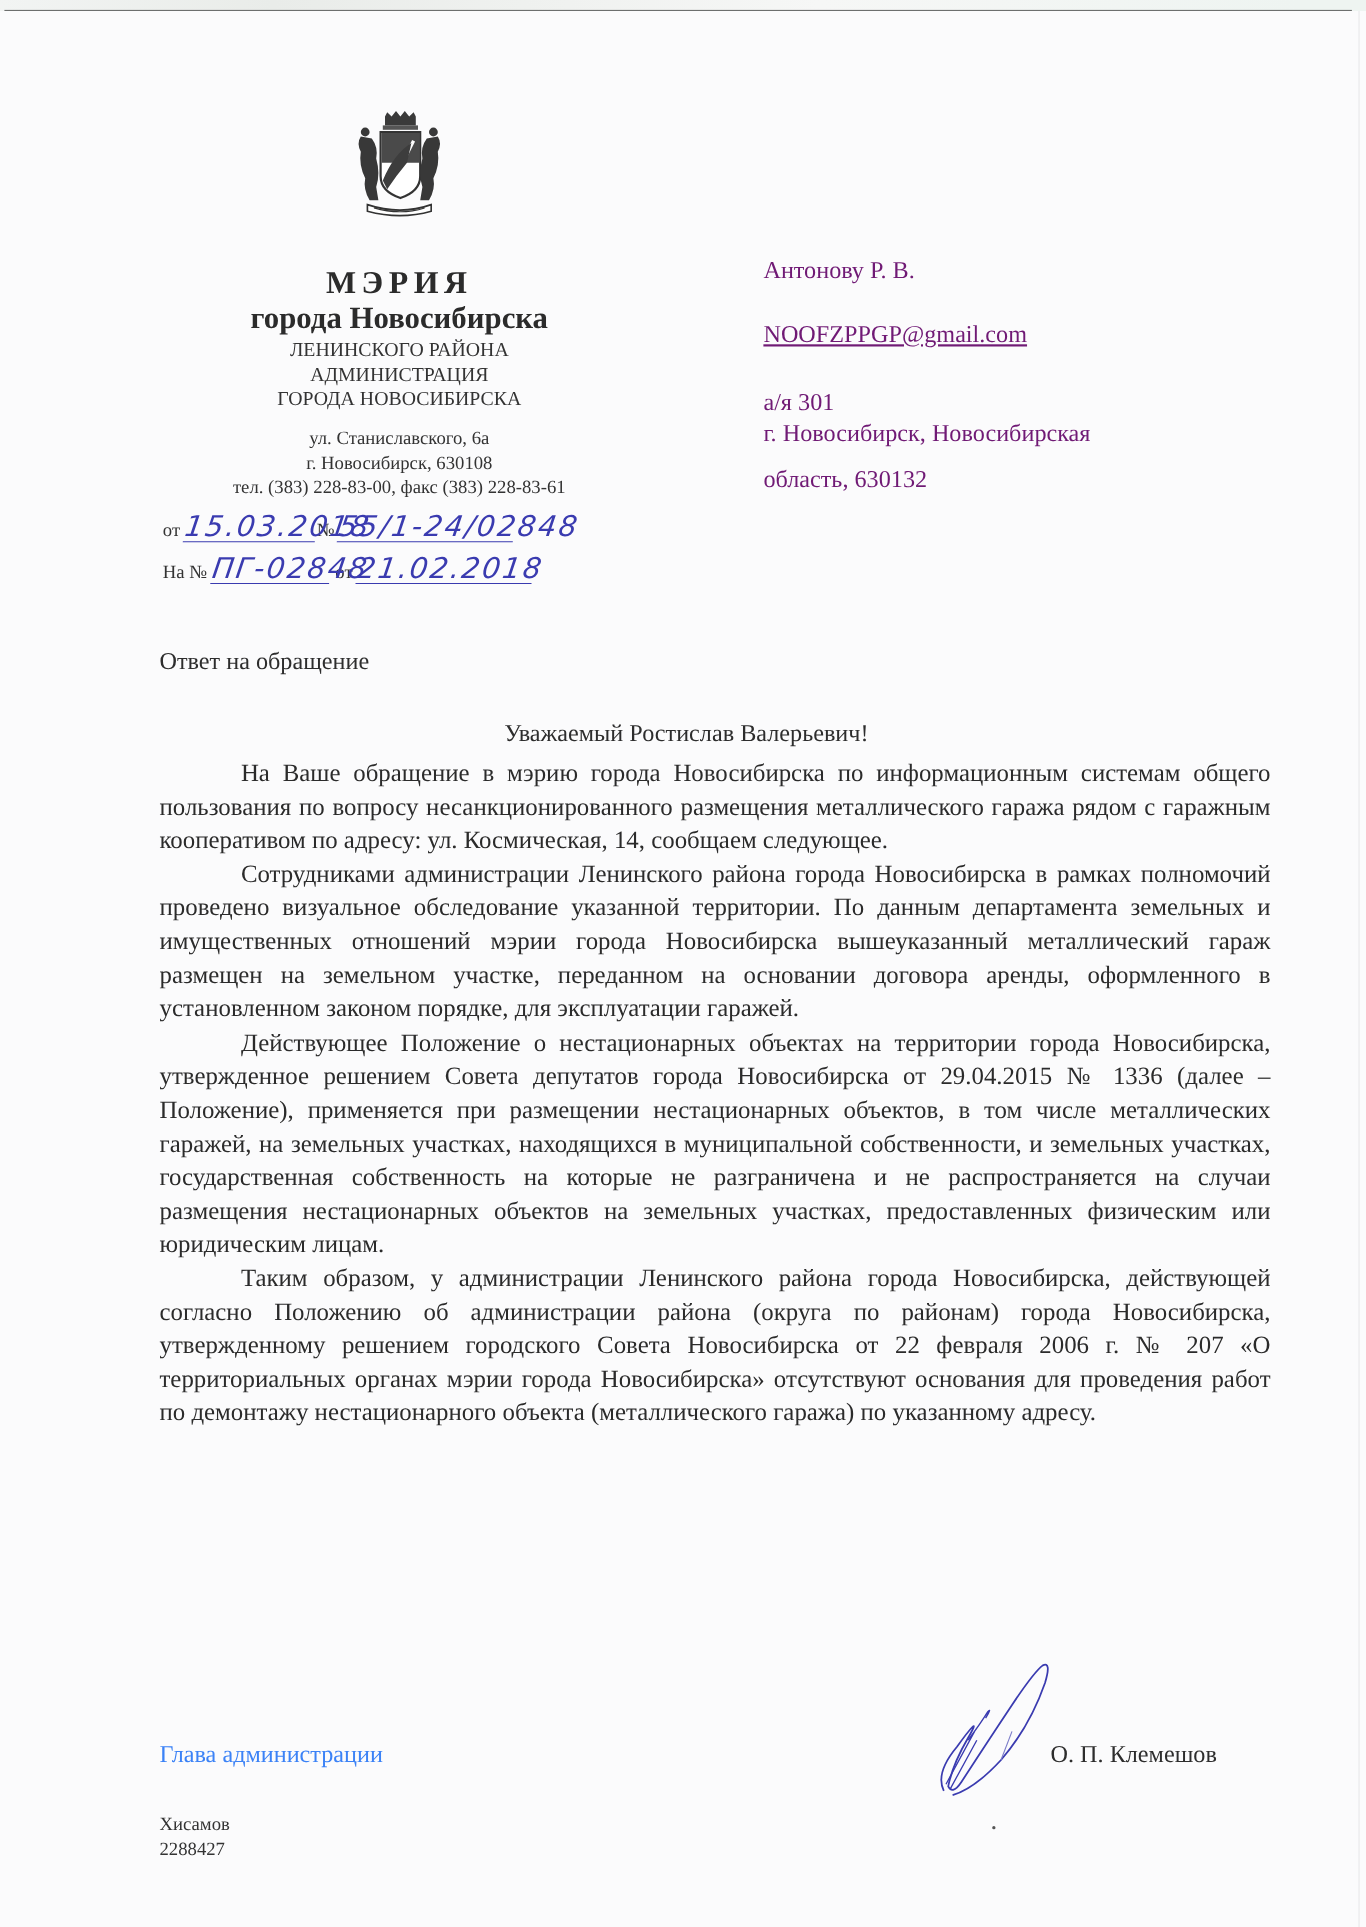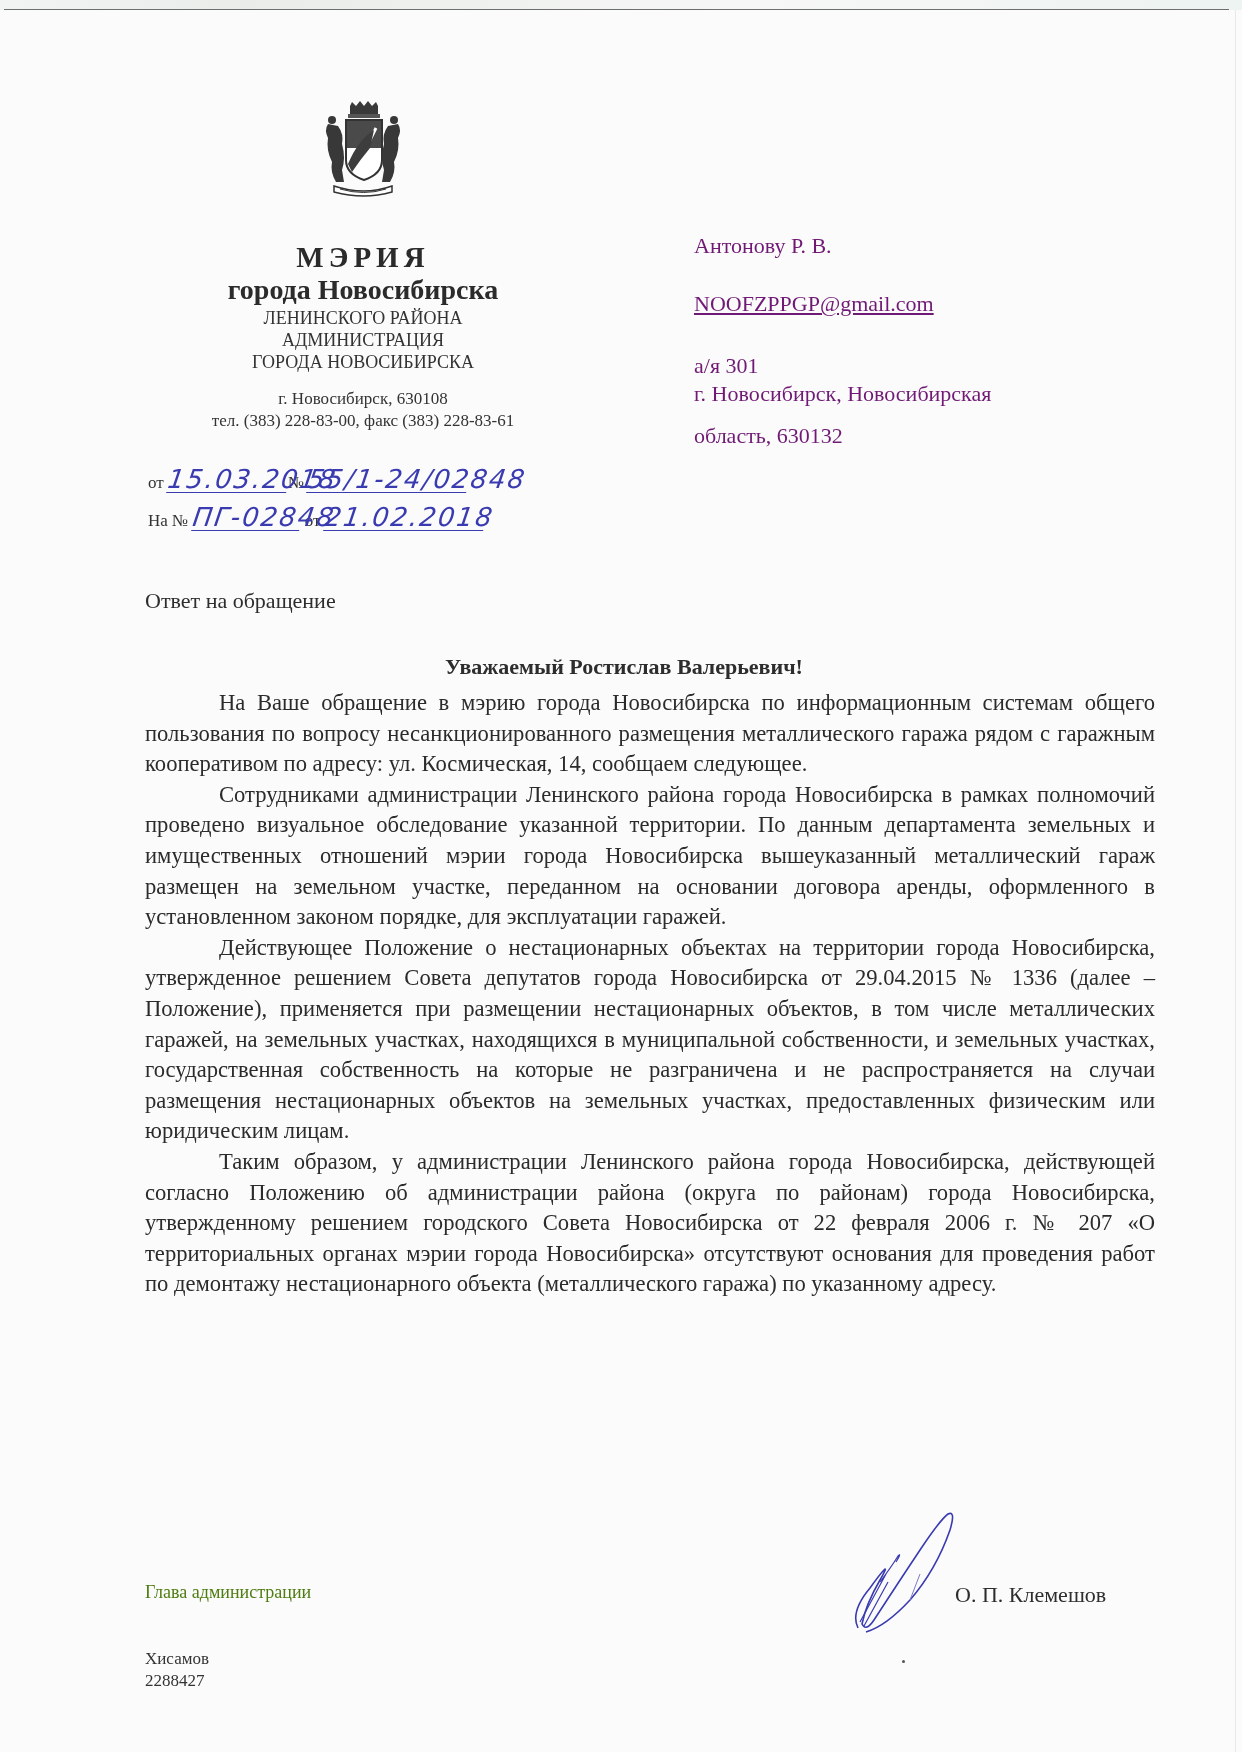--- a/index.html
+++ b/index.html
@@ -69,33 +69,33 @@
     .recipient .box { margin-top: 34px; display: block; }
 
     
     .subject {
       position: absolute; left: 145px; top: 588px;
       font-size: 22px; color: #2d2d2d;
     }
     .greeting {
       position: absolute; left: 0; top: 654px; width: 1242px;
       text-align: center; font-size: 22px; color: #2d2d2d;
-      padding-left: 6px; box-sizing: border-box; font-weight: bold;
+      padding-left: 6px; box-sizing: border-box;
     }
     .body-text {
       position: absolute; left: 145px; top: 688px; width: 1010px;
       font-size: 22.6px; line-height: 30.6px; color: #2b2b2b;
       text-align: justify;
       font-stretch: condensed;
     }
     .body-text p { margin: 0; text-indent: 74px; text-align: justify; }
 
     
     .sig-title {
-      position: absolute; left: 145px; top: 1582px; font-size: 18px; color: #4d7c0f;
+      position: absolute; left: 145px; top: 1582px; font-size: 22px; color: #3b82f6;
     }
     .sig-name {
       position: absolute; left: 955px; top: 1582px; font-size: 22px; color: #2d2d2d;
     }
     .signature { position: absolute; left: 840px; top: 1500px; width: 170px; height: 140px; }
     .executor {
       position: absolute; left: 145px; top: 1648px; font-size: 17px; line-height: 22px; color: #333;
     }
     .speck { position: absolute; width: 3px; height: 3px; background: #555; border-radius: 50%; }
   </style>
@@ -126,20 +126,21 @@
 
       <path d="M16 86 Q46 96 74 86 L74 92 Q46 100 16 92 Z" fill="#fff" stroke="#333" stroke-width="1.5"></path>
       <path d="M22 89 Q46 96 68 89" stroke="#333" stroke-width="1" fill="none"></path>
     </svg>
     <div class="org-title">МЭРИЯ</div>
     <div class="org-city">города Новосибирска</div>
     <div class="org-line">ЛЕНИНСКОГО РАЙОНА</div>
     <div class="org-line">АДМИНИСТРАЦИЯ</div>
     <div class="org-line">ГОРОДА НОВОСИБИРСКА</div>
     <div class="addr">
+      <div class="org-line">ул. Станиславского, 6а</div>
       <div class="org-line">г. Новосибирск, 630108</div>
       <div class="org-line">тел. (383) 228-83-00, факс (383) 228-83-61</div>
     </div>
   </div>
 
   <div class="regline" style="top:466px;">
     <span>от</span>
     <span class="hand" style="width:120px;">15.03.2018</span><span>№</span>
     <span class="hand" style="width:160px;">55/1-24/02848</span>
   </div>

